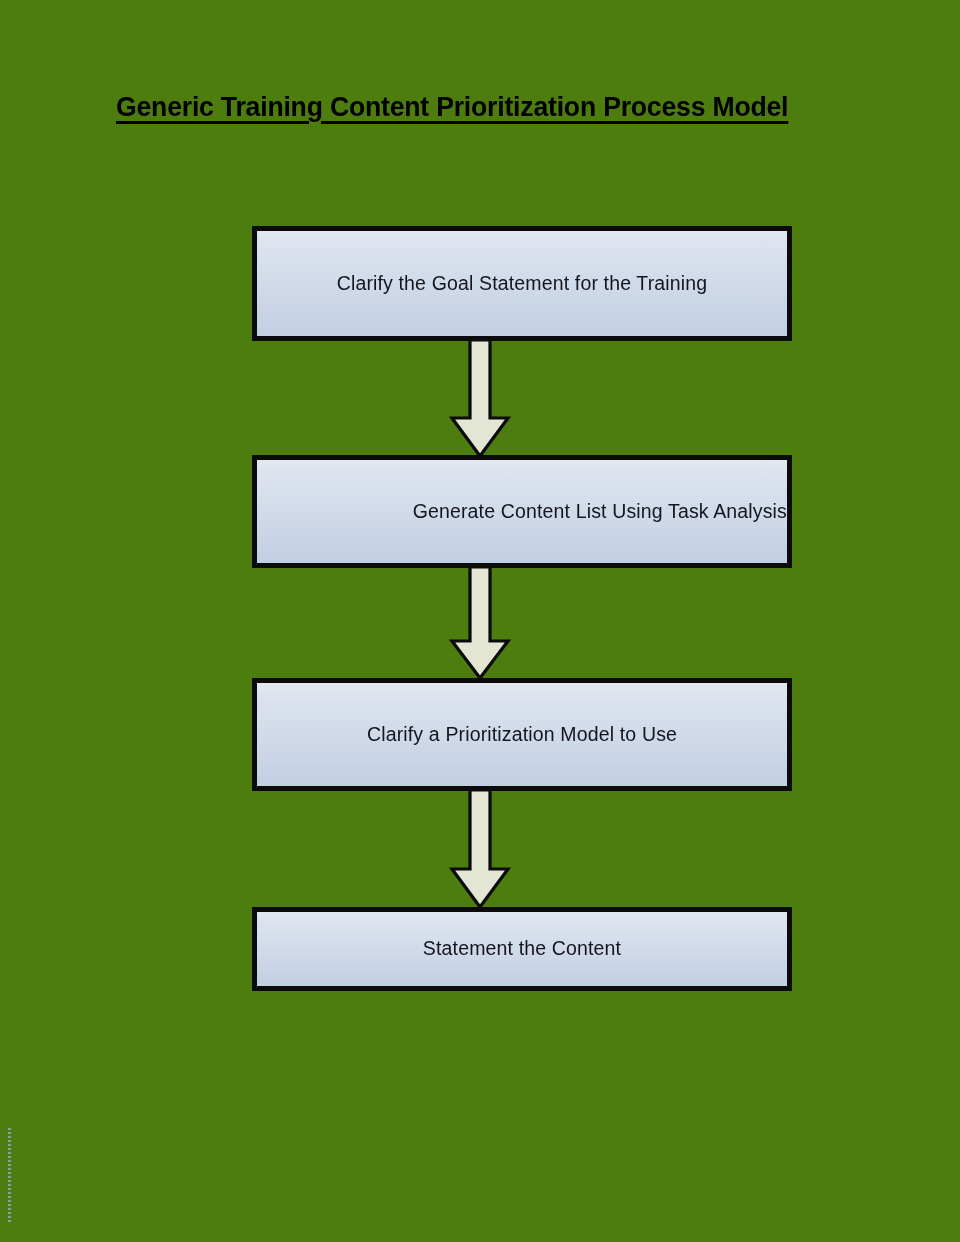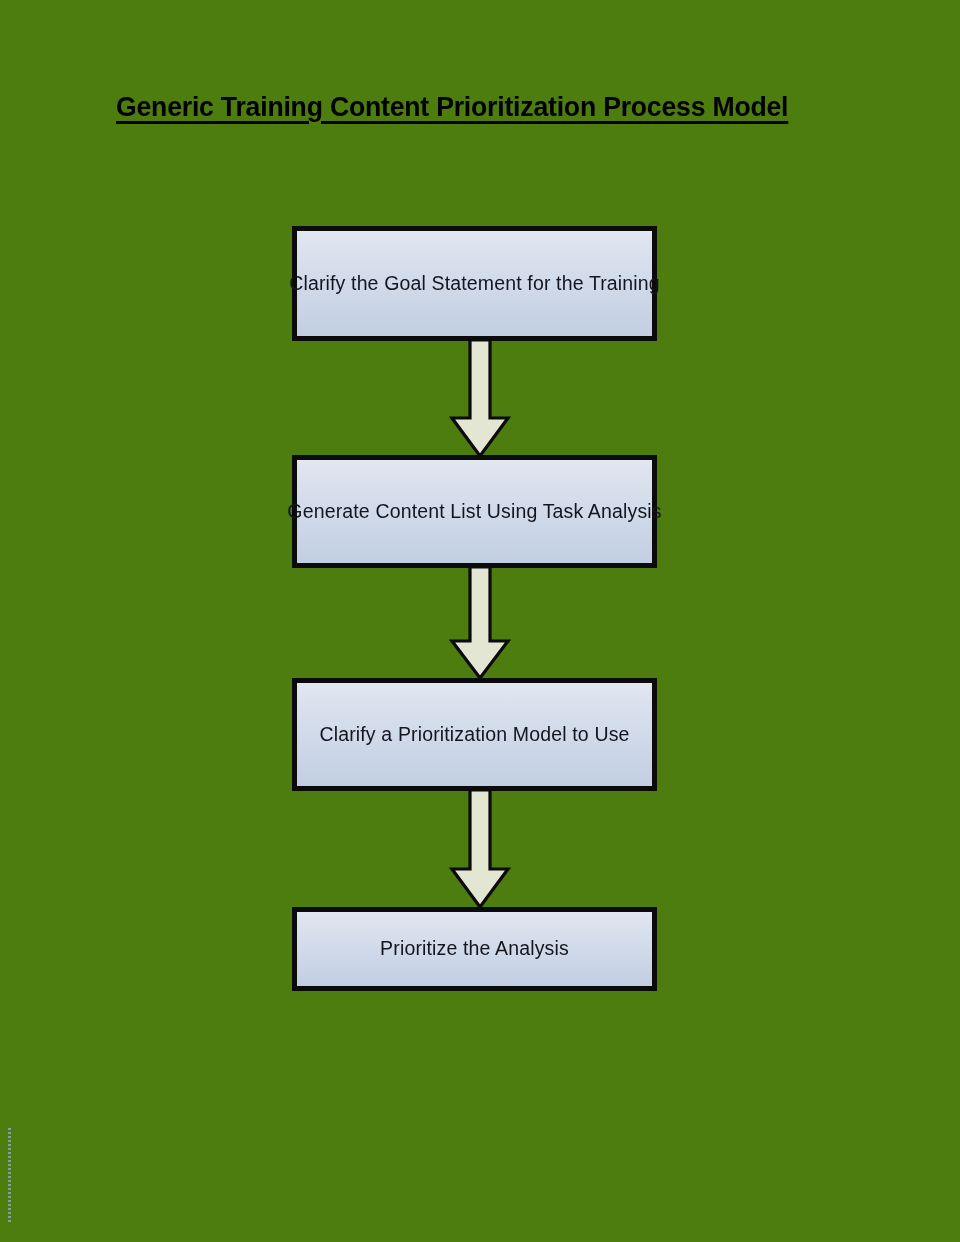--- a/index.html
+++ b/index.html
@@ -50,28 +50,27 @@
     left: 0;
     top: 0;
     width: 960px;
     height: 1242px;
   }
 
   
   .node {
     position: absolute;
     left: 252px;
-    width: 365px;
+    width: 540px;
     box-sizing: border-box;
     border: 5px solid #0b0b0b;
     background: linear-gradient(to bottom, #e2e7f0 0%, #dbe2ee 18%, #cfd9e9 55%, #c2cee2 100%);
     display: flex;
     align-items: center;
     justify-content: center;
-    margin-left: 40px;
   }
   
   .node::after {
     content: "";
     position: absolute;
     left: 4px;
     top: 8px;
     width: 100%;
     height: 100%;
     z-index: -1;
@@ -88,21 +87,21 @@
     font-size: 19.5px;
     line-height: 1.2;
     color: #15151f;
     text-align: center;
     letter-spacing: 0.15px;
     white-space: nowrap;
     font-family: "Liberation Sans", sans-serif;
   }
 
   #node-1 { top: 226px; height: 115px; }
-  #node-2 { top: 455px; height: 113px; }
+  #node-2 { top: 455px; height: 113px; justify-content: flex-end; }
   #node-3 { top: 678px; height: 113px; }
   #node-4 { top: 907px; height: 84px; }
 
   
   .arrow {
     position: absolute;
     left: 448px;
     width: 64px;
   }
   .arrow svg { display: block; width: 64px; height: 100%; }
@@ -160,20 +159,20 @@
       <span class="node-label">Clarify a Prioritization Model to Use</span>
     </div>
 
     <div class="arrow" id="arrow-3">
       <svg viewBox="0 0 64 119" preserveAspectRatio="none" aria-hidden="true">
         <polygon points="22,0 42,0 42,79 60,79 32,117 4,79 22,79" fill="#e4e6d4" stroke="#0b0b0b" stroke-width="3.2" stroke-linejoin="miter"></polygon>
       </svg>
     </div>
 
     <div class="node" id="node-4">
-      <span class="node-label">Prioritize the Analysis</span>
+      <span class="node-label">Statement the Content</span>
     </div>
 
   </div>
 
   <div class="edge-artifact"></div>
 
 </div>
 
 </body></html>

